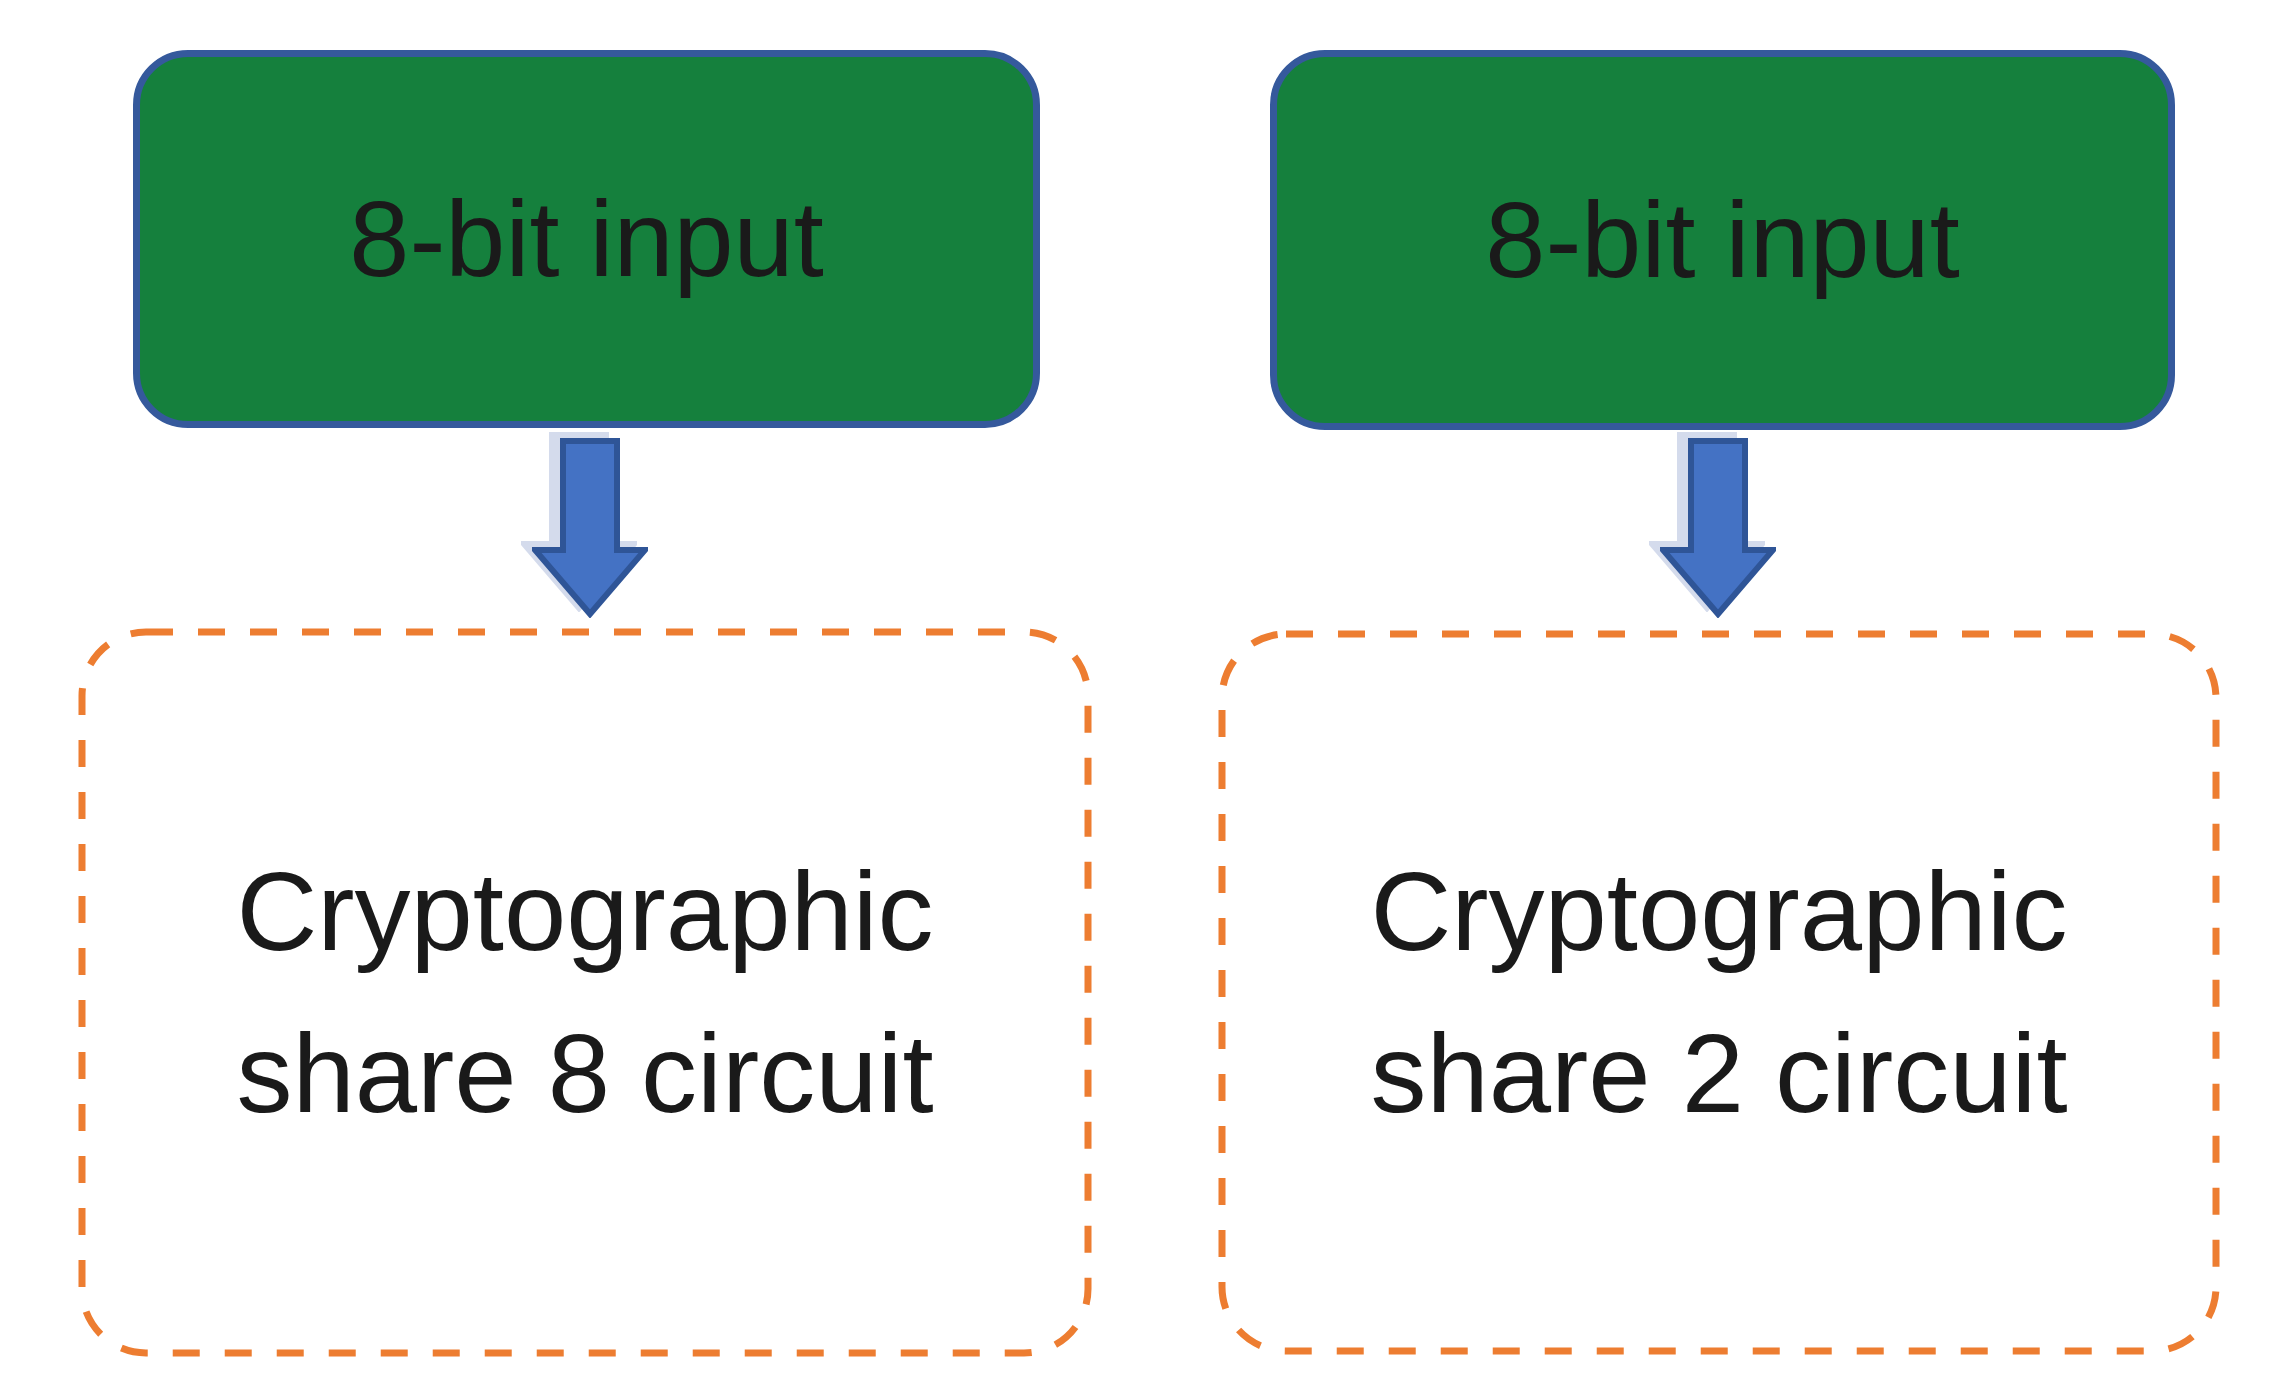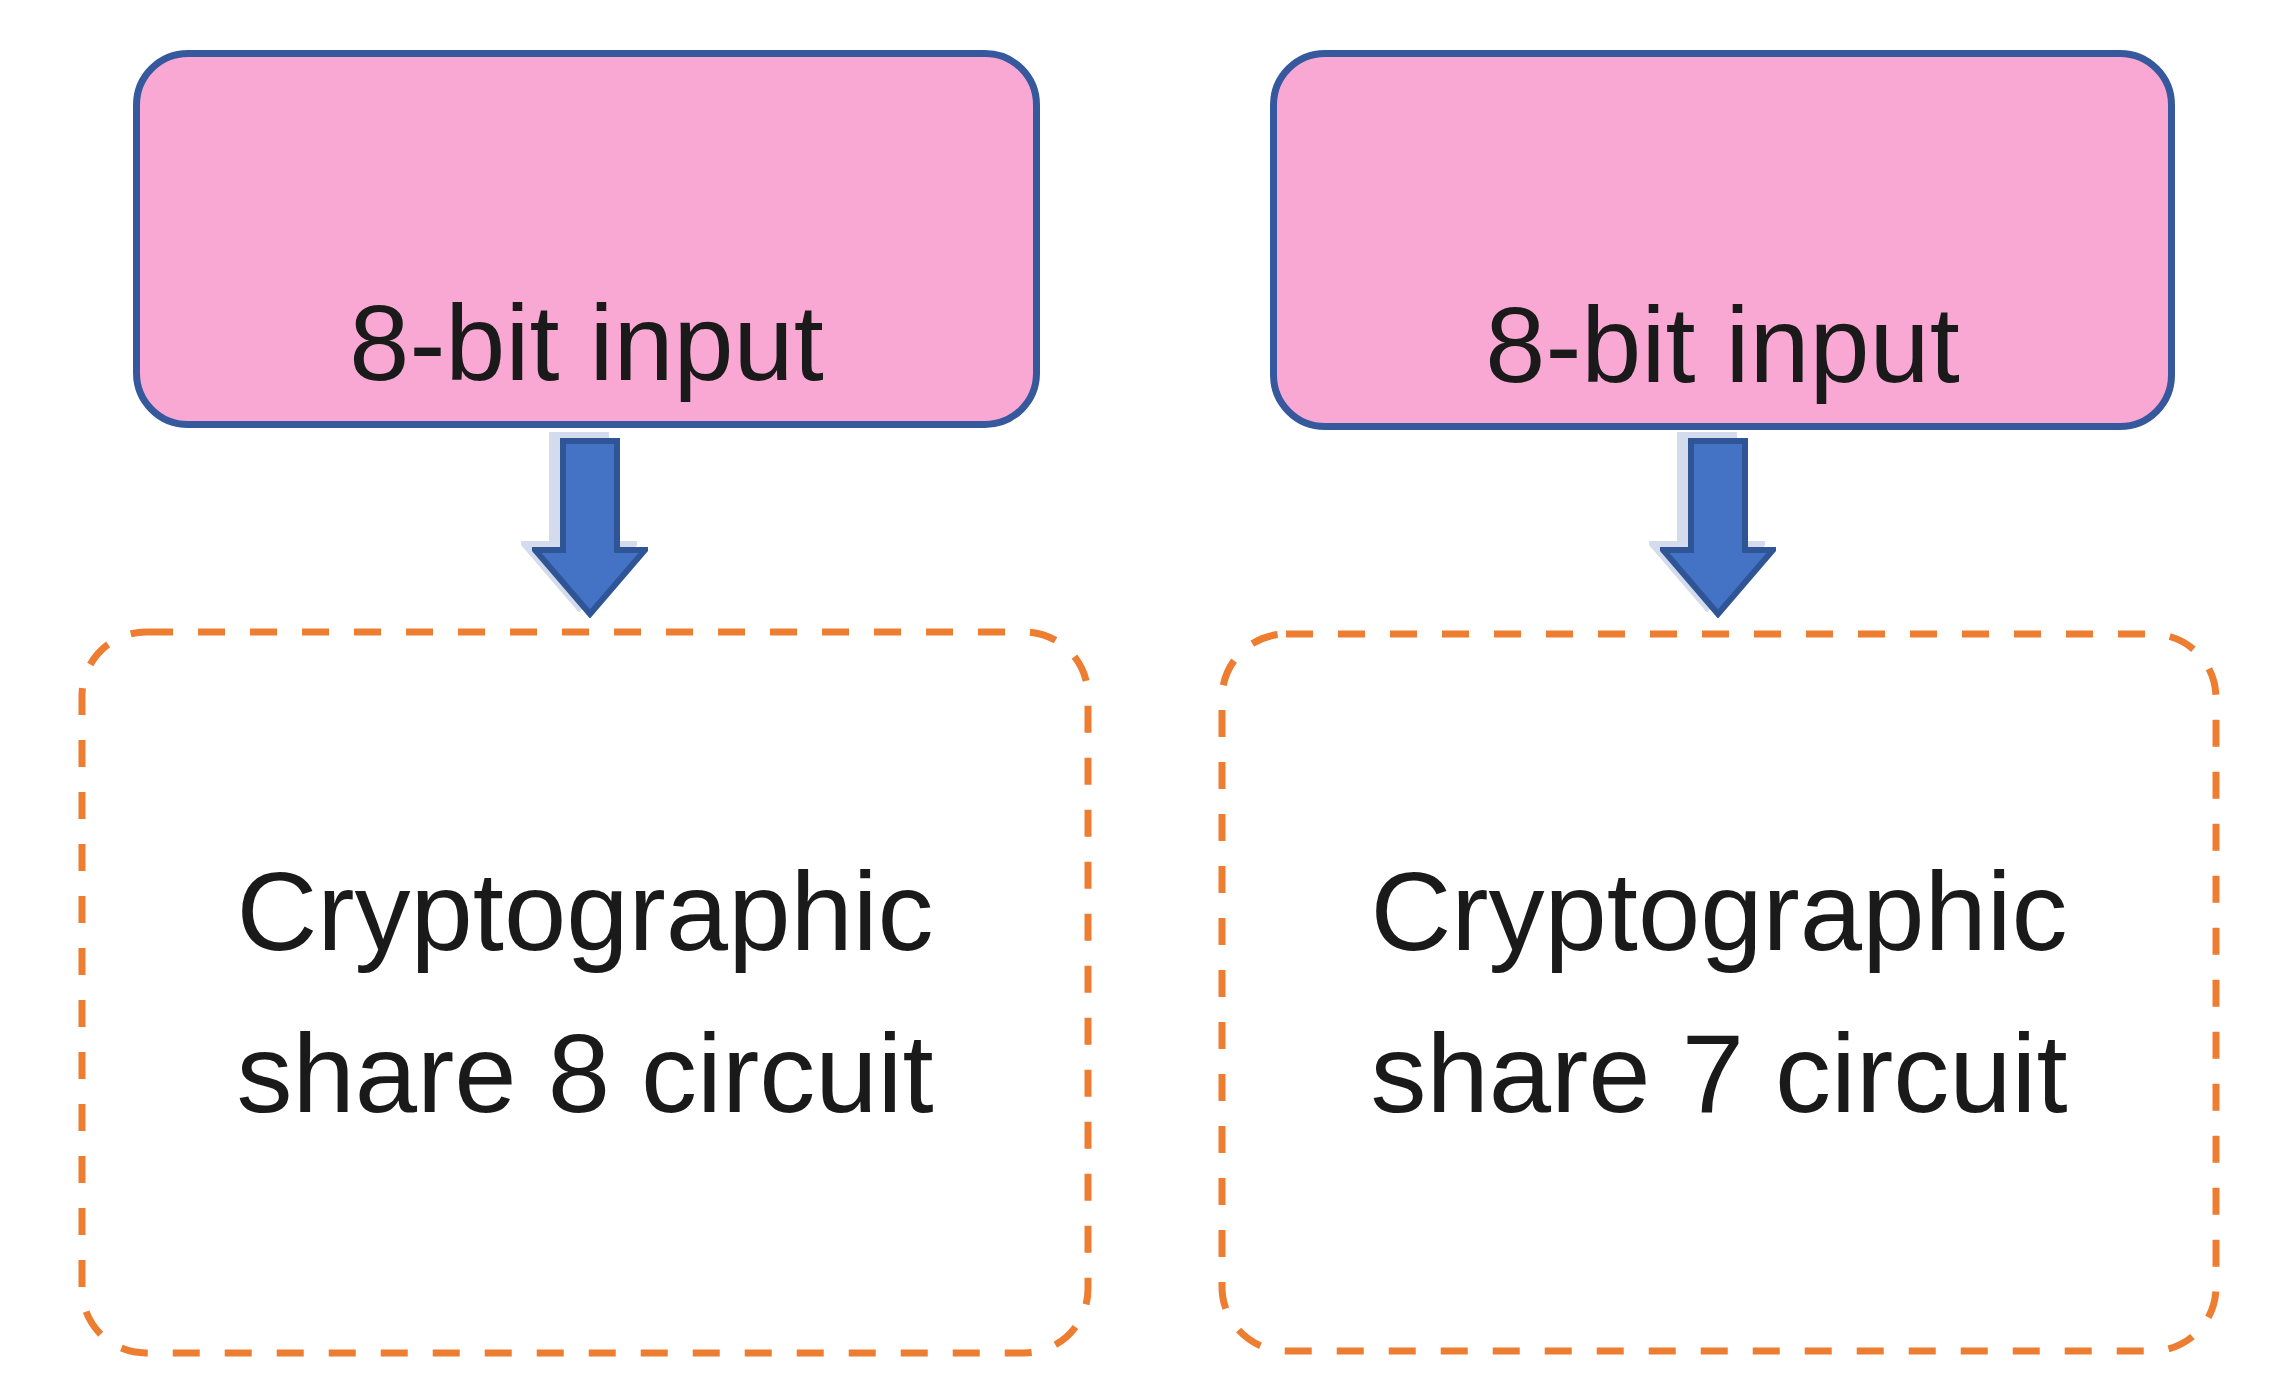--- a/index.html
+++ b/index.html
@@ -26,25 +26,24 @@
     display: flex;
     flex-direction: column;
     align-items: center;
     justify-content: center;
     text-align: center;
     box-sizing: border-box;
   }
   .input-node {
     border: 7px solid #35599c;
     border-radius: 55px;
-    background: #f9a8d4;
+    background: #15803d;
     font-size: 108px;
     line-height: 1.44;
     font-weight: 400;
-    justify-content: flex-end;
   }
   #node-input-a { left: 133px; top: 50px;  width: 907px;  height: 378px; }
   #node-input-b { left: 1270px; top: 50px; width: 905px;  height: 380px; }
 
   .sub {
     font-size: 0.55em;
     position: relative;
     top: 0.30em;
   }
 
@@ -109,17 +108,17 @@
       <span class="line">share 8 circuit</span>
     </span>
   </div>
 
   <div class="node circuit-node" id="node-circuit-2">
     <svg class="circuit-border" viewBox="0 0 1002 725" preserveAspectRatio="none" aria-hidden="true">
       <rect x="4" y="4" width="994" height="717" rx="64" fill="none" stroke="#ed7d31" stroke-width="7" stroke-dasharray="27 25"></rect>
     </svg>
     <span class="circuit-label">
       <span class="line">Cryptographic</span>
-      <span class="line">share 7 circuit</span>
+      <span class="line">share 2 circuit</span>
     </span>
   </div>
 
 </div>
 
 </body></html>

